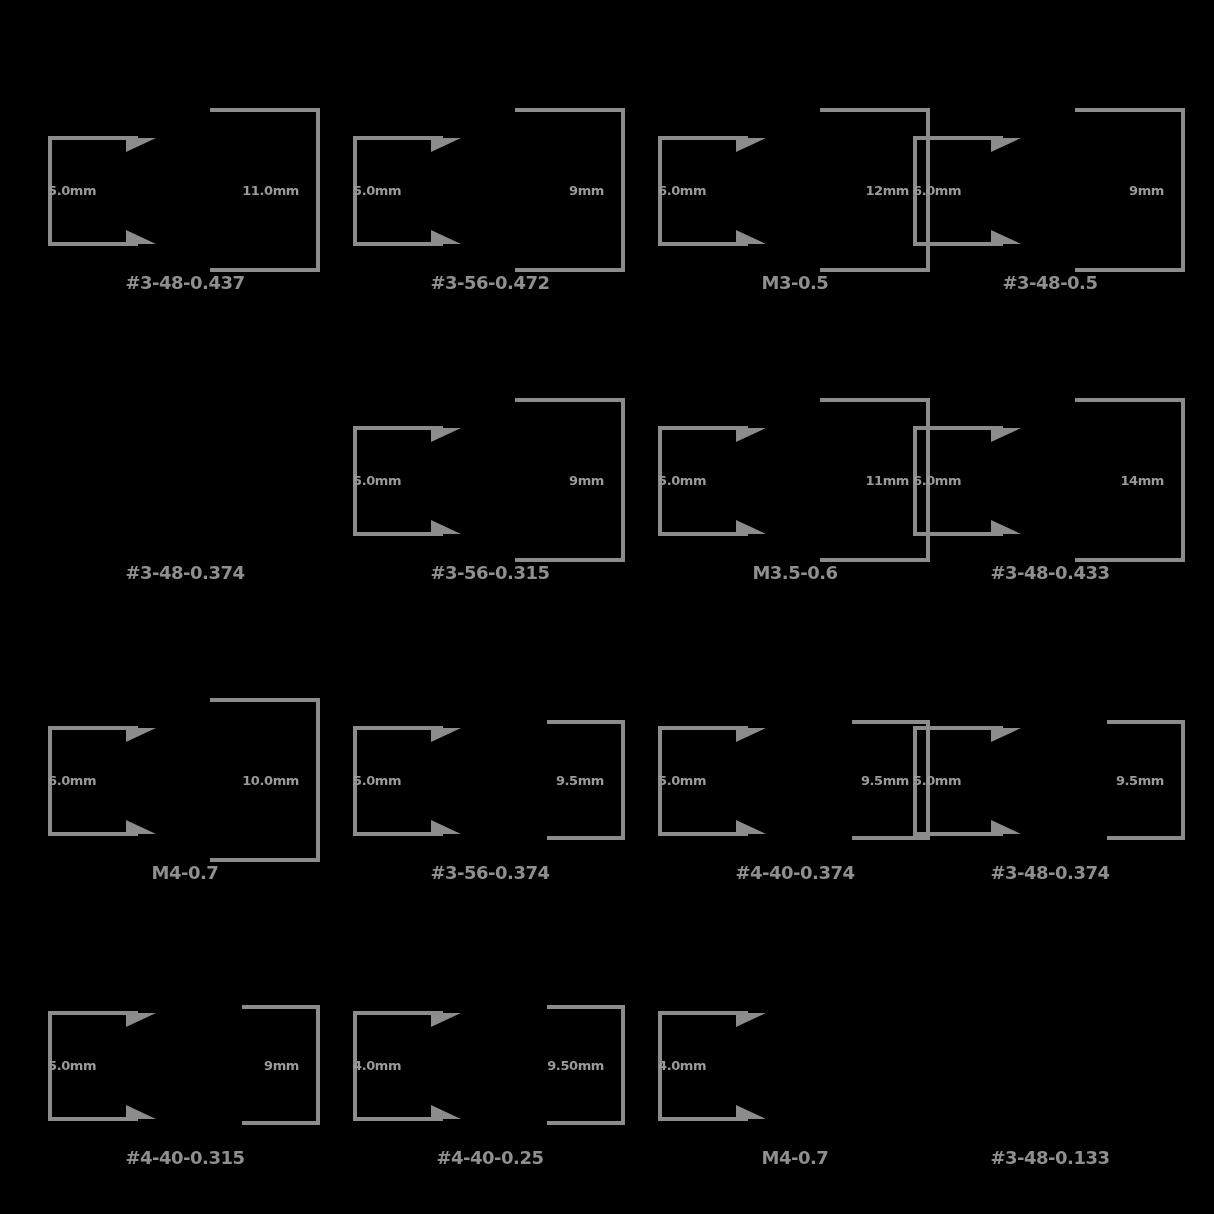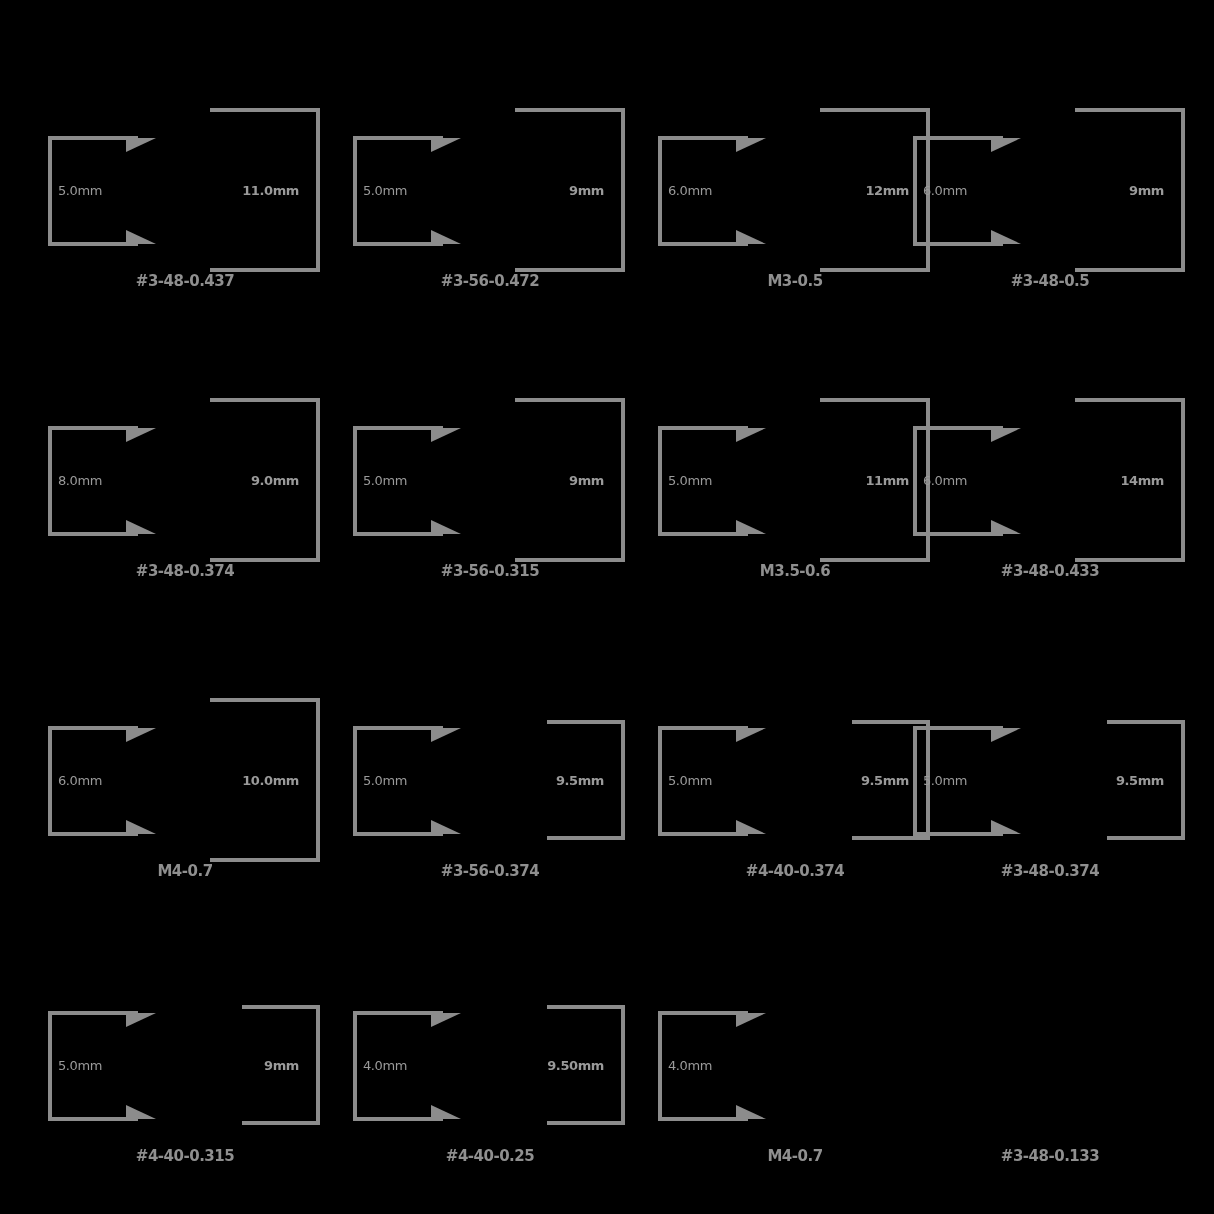--- a/index.html
+++ b/index.html
@@ -106,26 +106,26 @@
   .rbracket .arm-bot {
     position: absolute;
     right: 0;
     bottom: 0;
     width: 100%;
     height: 4px;
     background: #8c8c8c;
   }
   .lenlabel {
     position: absolute;
-    left: 18px;
+    left: 8px;
     top: 50%;
     transform: translateY(-50%);
     color: #9a9a9a;
     font-size: 13px;
-    font-weight: normal;
+    font-weight: bold;
     letter-spacing: -0.4px;
     white-space: nowrap;
   }
   .rlenlabel {
     position: absolute;
     right: 31px;
     top: 50%;
     transform: translateY(-50%);
     color: #9a9a9a;
     font-size: 13px;
@@ -133,21 +133,21 @@
     letter-spacing: -0.4px;
     white-space: nowrap;
   }
   .caption {
     position: absolute;
     left: 0;
     top: 172px;
     width: 100%;
     text-align: center;
     color: #8f8f8f;
-    font-size: 15px;
+    font-size: 18px;
     font-weight: bold;
     letter-spacing: -0.5px;
     white-space: nowrap;
   }
   
   .cell.small-right .rbracket {
     width: 78px;
     height: 120px;
     top: 30px;
   }
@@ -226,36 +226,20 @@
         <div class="rbracket">
           <div class="spine"></div>
           <div class="arm-top"></div>
           <div class="arm-bot"></div>
         </div>
         <div class="rlenlabel">9mm</div>
       </div>
       <div class="caption">#3-48-0.5</div>
     </div>
     <div class="cell" style="left: 40px; top: 390px;">
-      <div class="diagram">
-        <div class="lbracket">
-          <div class="spine"></div>
-          <div class="arm-top"></div>
-          <div class="arm-bot"></div>
-          <div class="taper-top"></div>
-          <div class="taper-bot"></div>
-        </div>
-        <div class="lenlabel">8.0mm</div>
-        <div class="rbracket">
-          <div class="spine"></div>
-          <div class="arm-top"></div>
-          <div class="arm-bot"></div>
-        </div>
-        <div class="rlenlabel">9.0mm</div>
-      </div>
       <div class="caption">#3-48-0.374</div>
     </div>
     <div class="cell" style="left: 345px; top: 390px;">
       <div class="diagram">
         <div class="lbracket">
           <div class="spine"></div>
           <div class="arm-top"></div>
           <div class="arm-bot"></div>
           <div class="taper-top"></div>
           <div class="taper-bot"></div>

